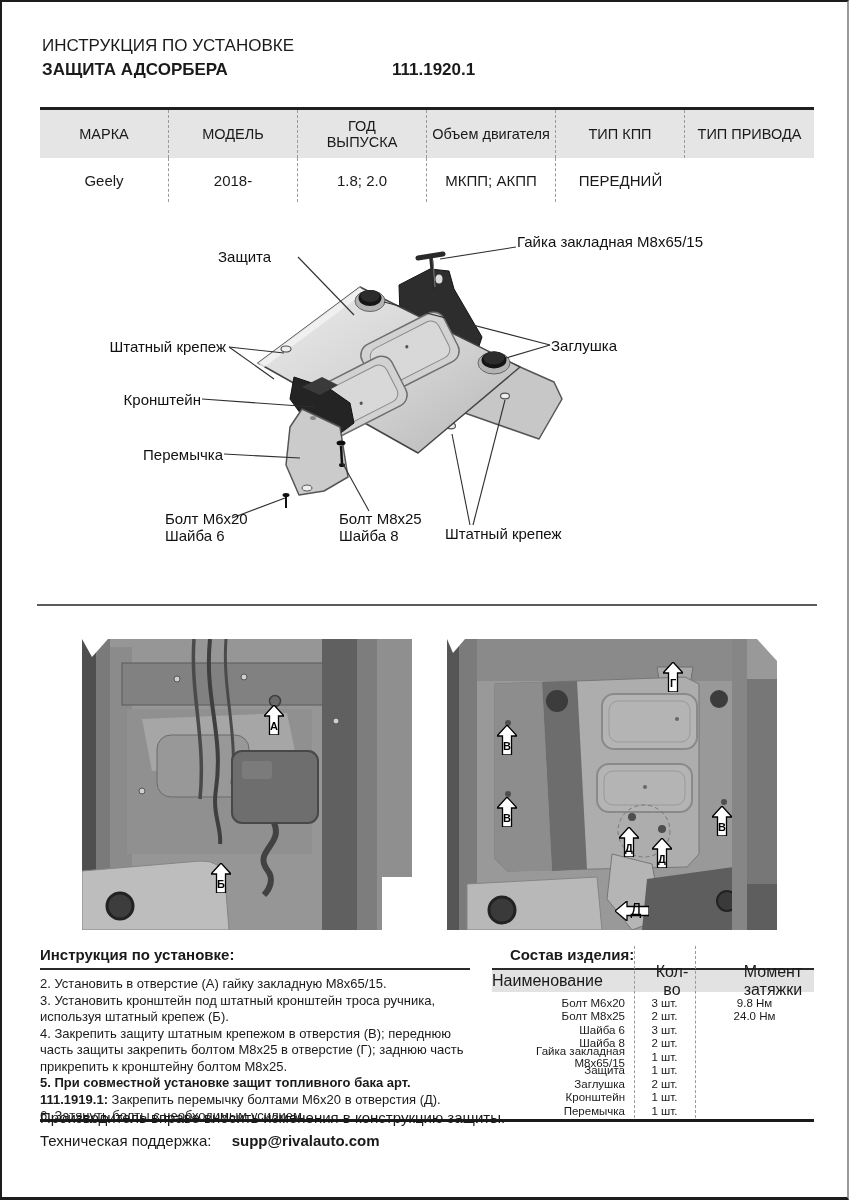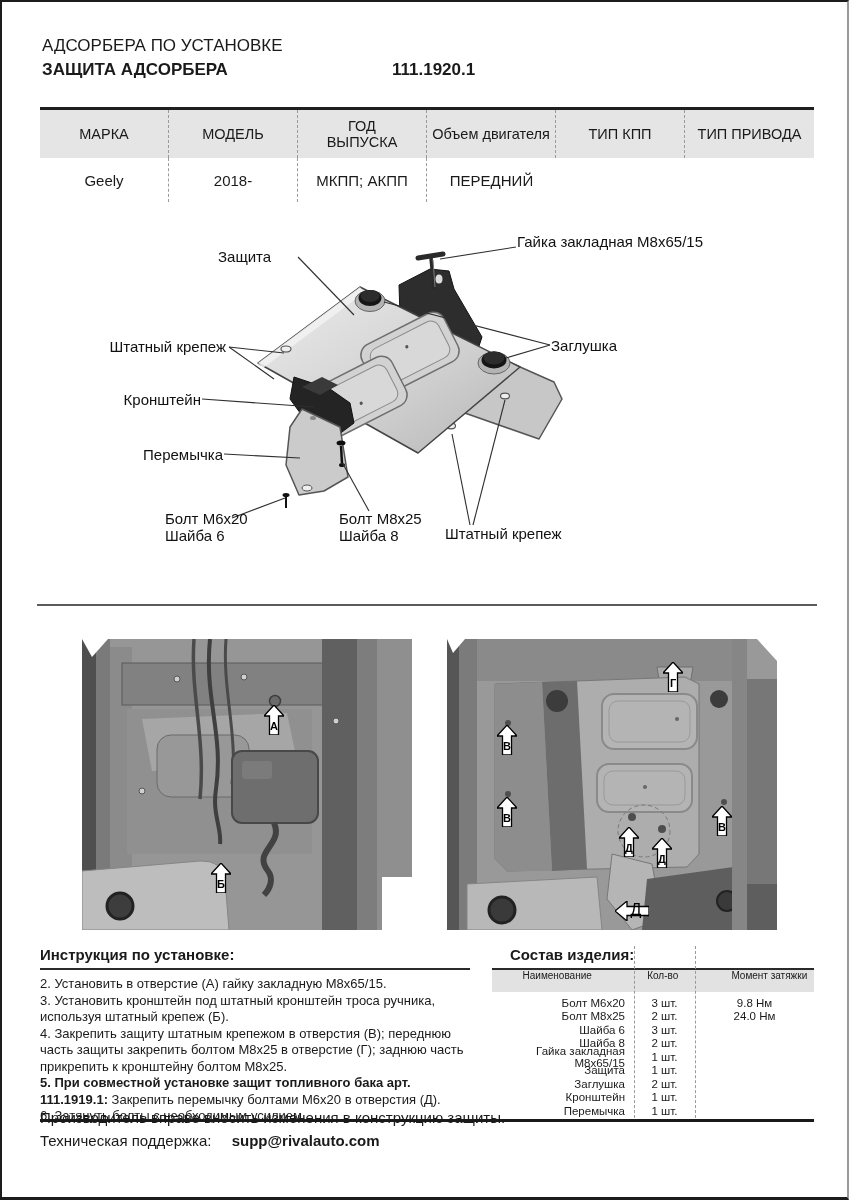--- a/index.html
+++ b/index.html
@@ -35,55 +35,56 @@
   .marker text{font-family:"Liberation Sans",sans-serif;font-weight:bold;font-size:11px;}
   .marker-h{position:absolute;width:34px;height:20px;}
   
   .instructions{position:absolute;left:38px;top:944px;width:430px;}
   .inst-title{font-size:15px;font-weight:bold;height:20px;}
   .inst-rule{border-top:2px solid #2a2a2a;margin-top:2px;}
   .steps{margin-top:6px;font-size:13px;line-height:16.5px;}
   
   .parts{position:absolute;left:490px;top:944px;width:322px;}
   .parts-title{font-size:15px;font-weight:bold;height:22px;padding-left:18px;box-sizing:border-box;}
-  .phead{display:flex;background:#e2e2e2;border-top:2px solid #2a2a2a;height:22px;align-items:flex-start;font-size:10px;gap:39px;}
+  .phead{display:flex;background:#e2e2e2;border-top:2px solid #2a2a2a;height:22px;align-items:center;font-size:16px;gap:39px;}
   .prow{display:flex;height:13.5px;align-items:center;font-size:11.5px;}
   .pc{box-sizing:border-box;}
   .pc-name{width:142px;text-align:right;padding-right:9px;}
   .pc-qty{width:61px;text-align:center;}
   .pc-torque{width:119px;text-align:center;}
   .pdash{position:absolute;top:0;bottom:0;width:0;border-left:1.5px dashed #9a9a9a;}
   .pdash.d1{left:142px;} .pdash.d2{left:203px;}
   .parts-body{padding-top:4px;}
   
   .footer{position:absolute;left:38px;top:1104px;font-size:15px;line-height:23px;}
   .footer b{font-weight:bold;margin-left:16px;}
 </style>
 </head>
 <body>
 
 <div class="page">
 
-  <div class="title1">АДСОРБЕРА ПО УСТАНОВКЕ</div>
+  <div class="title1">ИНСТРУКЦИЯ ПО УСТАНОВКЕ</div>
   <div class="title2">ЗАЩИТА АДСОРБЕРА</div>
   <div class="partnum">111.1920.1</div>
 
   <div class="vtable">
     <div class="vrow head">
       <div class="vcell">МАРКА</div>
       <div class="vcell">МОДЕЛЬ</div>
       <div class="vcell">ГОД
 ВЫПУСКА</div>
       <div class="vcell">Объем двигателя</div>
       <div class="vcell">ТИП КПП</div>
       <div class="vcell">ТИП ПРИВОДА</div>
     </div>
     <div class="vrow body">
       <div class="vcell">Geely</div>
       <div class="vcell">2018-</div>
+      <div class="vcell">1.8; 2.0</div>
       <div class="vcell">МКПП; АКПП</div>
       <div class="vcell">ПЕРЕДНИЙ</div>
     </div>
   </div>
 
   <div class="diagram">
     <svg width="849" height="345" viewBox="0 0 849 345">
       <defs>
         <linearGradient id="plateGrad" x1="0" y1="0" x2="1" y2="1">
           <stop offset="0" stop-color="#ececec"></stop>

